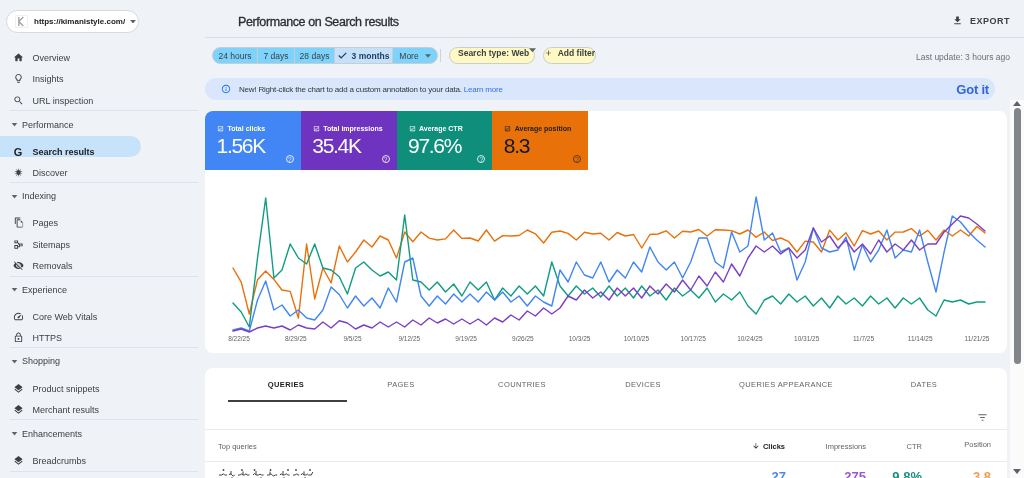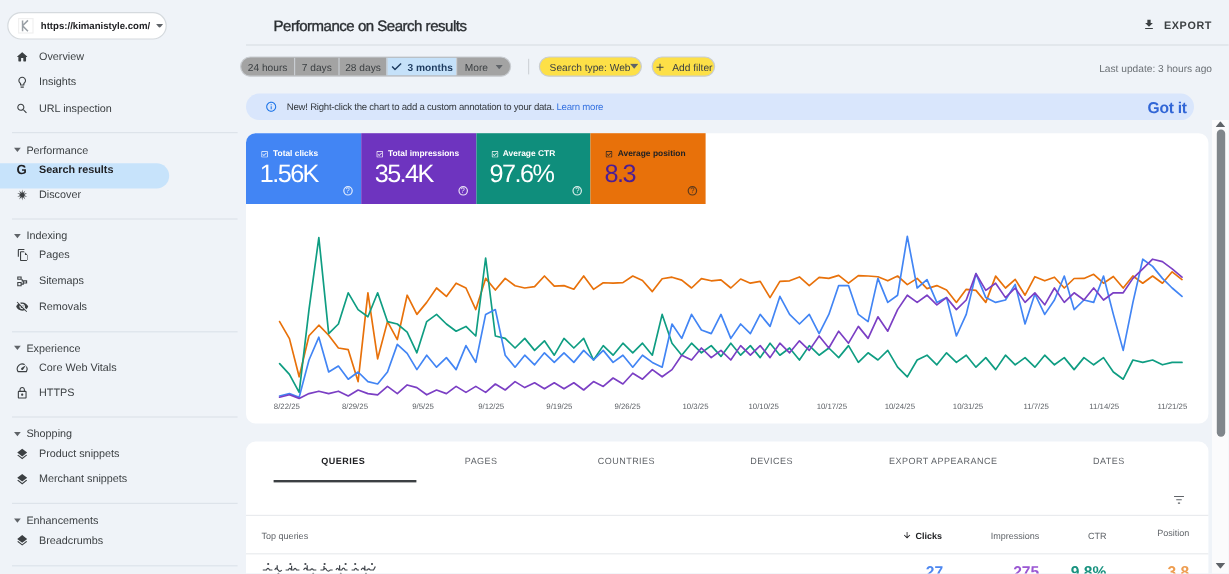--- a/index.html
+++ b/index.html
@@ -3,38 +3,38 @@
 <style>
 * { margin:0; padding:0; box-sizing:border-box; }
 html,body { width:1024px; height:478px; overflow:hidden; }
 body { font-family:"Liberation Sans", sans-serif; background:#eff3f8; position:relative; color:#3c4043; }
 .abs { position:absolute; }
 
 #urlpill { left:6px; top:10px; width:133px; height:23px; background:#fff; border:1px solid #d5dade; border-radius:12px; display:flex; align-items:center; }
 #urlpill .fav { width:13px; height:13px; margin-left:8px; border:1px solid #f0f0f0; background:#fff; display:flex; align-items:center; justify-content:center; }
 #urlpill .txt { font-size:8px; font-weight:bold; color:#202124; margin-left:6px; }
 #urlpill .car { margin-left:5px; display:flex; }
-.navitem { left:0; width:197px; height:21px; display:flex; align-items:flex-start; font-size:9px; color:#3c4043; }
+.navitem { left:0; width:197px; height:21px; display:flex; align-items:flex-end; font-size:9px; color:#3c4043; }
 .navitem .ic { width:11px; height:11px; margin-left:12.5px; flex:none; display:flex; align-items:center; justify-content:center;}
 .navitem .lb { margin-left:9px; white-space:nowrap; }
 .navhead { left:0; width:197px; height:18px; display:flex; align-items:center; font-size:9px; color:#3c4043; }
 .navhead .caret { margin-left:10.5px; width:7px; height:7px; display:flex; }
 .navhead .lb { margin-left:4.5px; }
 .sdiv { left:10px; width:188px; height:1px; background:#dde3ea; }
 #active { left:0; top:136px; width:141px; height:21px; background:#c7e3fb; border-radius:0 11px 11px 0; }
 
-#title { left:206px; top:15px; font-size:12.5px; font-weight:500; color:#2b2f33; letter-spacing:-0.4px;padding-left:22px; -webkit-text-stroke:0.3px #2b2f33;}
+#title { left:216px; top:15px; font-size:12.5px; font-weight:500; color:#2b2f33; letter-spacing:-0.4px;padding-left:22px; -webkit-text-stroke:0.3px #2b2f33;}
 #export { right:14px; top:15px; font-size:9px; font-weight:bold; color:#3c4043; letter-spacing:0.5px; display:flex; align-items:center; gap:7px;}
 #hdiv { left:205px; top:37px; width:819px; height:1px; background:#dadfe5; }
 
-#chips { left:200px; top:47px; height:17px; display:flex; border:1px solid #c9cdd2; border-radius:9px; background:#a3a3a3; overflow:hidden; }
+#chips { left:212px; top:47px; height:17px; display:flex; border:1px solid #c9cdd2; border-radius:9px; background:#7dd3fc; overflow:hidden; }
 #chips .seg { font-size:8.5px; color:#3c4043; display:flex; align-items:center; justify-content:center; border-left:1px solid #c9cdd2; white-space:nowrap; }
 #chips .seg:first-child { border-left:none; }
 #chips .sel { background:#c5e1f9; color:#1c3a5e; font-weight:bold; }
-.pill { position:absolute; height:17px; border:1px solid #c9cdd2; border-radius:9px; background:#fde047; font-size:8.5px; color:#3c4043; display:flex; align-items:center; white-space:nowrap; }
+.pill { position:absolute; height:17px; border:1px solid #c9cdd2; border-radius:9px; background:#fef9c3; font-size:8.5px; color:#3c4043; display:flex; align-items:flex-start; white-space:nowrap;font-weight:bold; }
 #lastupd { right:14px; top:52px; font-size:8.5px; color:#6b7075; }
 
 #banner { left:205px; top:78px; width:790px; height:22px; background:#d9e6fc; border-radius:11px; display:flex; align-items:center; font-size:8px; letter-spacing:-0.2px; color:#33383d; }
 #banner a { color:#3672e0; text-decoration:none; }
 #gotit { position:absolute; right:6px; font-weight:bold; color:#3166d6; font-size:13px; }
 
 #chartcard { left:205px; top:111px; width:802px; height:242px; background:#fff; border-radius:8px; }
 .tile { top:111px; width:95.75px; height:59px; color:#fff; }
 .tile .chk { position:absolute; left:12px; top:14px; width:7px; height:7px; }
 .tile .lab { position:absolute; left:22.5px; top:13.5px; font-size:7px; font-weight:bold; letter-spacing:0; white-space:nowrap; }
@@ -185,21 +185,21 @@
       </svg>
     </span>
     <span class="lb" style="">Product snippets</span>
   </div>
 <div class="abs navitem" style="top:394px">
     <span class="ic">
       <svg width="11" height="11" viewBox="0 0 24 24">
         <path d="M11.99 18.54l-7.37-5.73L3 14.07l9 7 9-7-1.63-1.27-7.38 5.74zM12 16l7.36-5.73L21 9l-9-7-9 7 1.63 1.27L12 16z" fill="#3c4043"></path>
       </svg>
     </span>
-    <span class="lb" style="">Merchant snippets</span>
+    <span class="lb" style="">Merchant results</span>
   </div>
 <div class="abs sdiv" style="top:418.5px"></div>
 <div class="abs navhead" style="top:424.5px">
     <span class="caret">
       <svg width="7" height="7" viewBox="0 0 10 10">
         <path d="M1 3 L9 3 L5 8 Z" fill="#5f6368"></path>
       </svg>
     </span>
     <span class="lb">Enhancements</span>
   </div>
@@ -271,21 +271,21 @@
     </svg>
 <span class="lab" style="color:#fff">Average CTR</span>
     <span class="val" style="color:#fff">97.6%</span>
 <span class="q" style="border:1px solid rgba(255,255,255,0.85);color:rgba(255,255,255,0.85);">?</span>
   </div>
 <div class="abs tile" style="left:492.25px;background:#e8710a;">
 <svg class="chk" viewBox="0 0 24 24">
       <path d="M19 3H5c-1.1 0-2 .9-2 2v14c0 1.1.9 2 2 2h14c1.1 0 2-.9 2-2V5c0-1.1-.9-2-2-2zm0 16H5V5h14v14zM17.99 9l-1.41-1.42-6.59 6.59-2.58-2.57-1.42 1.41 4 3.99z" fill="#202124"></path>
     </svg>
 <span class="lab" style="color:#202124">Average position</span>
-    <span class="val" style="color:#4c1d95">8.3</span>
+    <span class="val" style="color:#0f172a">8.3</span>
 <span class="q" style="border:1px solid rgba(32,33,36,0.7);color:rgba(32,33,36,0.7);">?</span>
   </div>
 <svg class="abs" style="left:0;top:0" width="1024" height="478" viewBox="0 0 1024 478">
     <polyline points="233.0,268.0 241.2,282.2 249.3,314.0 257.5,279.8 265.7,271.0 273.9,279.4 282.0,290.0 290.2,291.4 298.4,318.0 306.6,244.0 314.7,299.0 322.9,268.0 331.1,283.0 339.3,246.0 347.4,262.0 355.6,252.0 363.8,240.0 372.0,247.0 380.1,236.0 388.3,240.0 396.5,258.0 404.7,232.0 412.8,241.7 421.0,232.0 429.2,238.1 437.3,240.0 445.5,238.9 453.7,230.0 461.9,238.4 470.0,238.0 478.2,241.0 486.4,230.0 494.6,241.1 502.7,235.6 510.9,236.0 519.1,235.5 527.3,230.0 535.4,233.8 543.6,243.0 551.8,232.3 560.0,231.0 568.1,233.4 576.3,240.0 584.5,232.2 592.7,234.0 600.8,233.3 609.0,240.0 617.2,232.5 625.3,236.0 633.5,234.5 641.7,248.0 649.9,234.5 658.0,234.0 666.2,230.8 674.4,238.0 682.6,231.2 690.7,232.0 698.9,229.5 707.1,236.0 715.3,229.7 723.4,230.0 731.6,230.6 739.8,234.0 748.0,230.0 756.1,237.2 764.3,232.0 772.5,240.5 780.7,238.0 788.8,241.7 797.0,252.0 805.2,241.1 813.3,242.0 821.5,252.0 829.7,230.1 837.9,240.0 846.0,232.8 854.2,246.0 862.4,230.6 870.6,234.0 878.7,231.0 886.9,240.0 895.1,232.1 903.3,232.0 911.4,228.6 919.6,236.0 927.8,230.4 936.0,240.0 944.1,230.0 952.3,236.0 960.5,230.0 968.7,236.0 976.8,226.5 985.0,233.0" fill="none" stroke="#e8710a" stroke-width="1.4" stroke-linejoin="round" stroke-linecap="round"></polyline>
     <polyline points="233.0,303.0 241.2,312.0 249.3,327.0 257.5,258.0 265.7,198.0 273.9,278.0 282.0,270.0 290.2,244.0 298.4,258.0 306.6,264.0 314.7,244.0 322.9,268.0 331.1,270.0 339.3,276.8 347.4,294.0 355.6,268.0 363.8,262.0 372.0,270.0 380.1,276.0 388.3,272.0 396.5,280.0 404.7,215.0 412.8,280.0 421.0,282.0 429.2,290.0 437.3,282.0 445.5,292.0 453.7,284.0 461.9,296.0 470.0,282.0 478.2,290.0 486.4,282.0 494.6,300.0 502.7,288.0 510.9,296.0 519.1,286.0 527.3,294.0 535.4,286.0 543.6,296.0 551.8,262.0 560.0,286.0 568.1,296.0 576.3,286.0 584.5,294.0 592.7,288.0 600.8,297.0 609.0,286.0 617.2,296.0 625.3,288.0 633.5,298.0 641.7,286.0 649.9,296.0 658.0,290.0 666.2,300.0 674.4,288.0 682.6,296.0 690.7,290.0 698.9,298.0 707.1,288.0 715.3,302.0 723.4,294.0 731.6,300.0 739.8,292.0 748.0,306.0 756.1,314.0 764.3,300.0 772.5,296.0 780.7,304.0 788.8,294.0 797.0,302.0 805.2,296.0 813.3,306.0 821.5,298.0 829.7,308.0 837.9,296.0 846.0,304.0 854.2,298.0 862.4,306.0 870.6,296.0 878.7,304.0 886.9,298.0 895.1,308.0 903.3,298.0 911.4,304.0 919.6,298.0 927.8,310.0 936.0,316.0 944.1,300.0 952.3,302.0 960.5,300.0 968.7,304.0 976.8,302.0 985.0,302.0" fill="none" stroke="#0f9d82" stroke-width="1.4" stroke-linejoin="round" stroke-linecap="round"></polyline>
     <polyline points="233.0,330.0 241.2,328.0 249.3,331.0 257.5,300.0 265.7,281.0 273.9,310.0 282.0,305.0 290.2,316.0 298.4,310.0 306.6,318.0 314.7,320.0 322.9,310.0 331.1,287.0 339.3,294.5 347.4,308.0 355.6,296.0 363.8,306.0 372.0,298.0 380.1,308.0 388.3,288.0 396.5,302.0 404.7,262.0 412.8,258.0 421.0,296.0 429.2,306.0 437.3,296.0 445.5,304.0 453.7,294.0 461.9,302.0 470.0,294.0 478.2,302.0 486.4,292.0 494.6,300.0 502.7,292.0 510.9,302.0 519.1,296.0 527.3,306.0 535.4,296.0 543.6,302.0 551.8,306.0 560.0,270.0 568.1,282.0 576.3,262.0 584.5,275.0 592.7,278.0 600.8,262.0 609.0,282.0 617.2,270.0 625.3,278.0 633.5,262.0 641.7,272.0 649.9,247.0 658.0,262.0 666.2,270.0 674.4,262.0 682.6,278.0 690.7,262.0 698.9,238.0 707.1,238.0 715.3,262.0 723.4,268.0 731.6,232.0 739.8,252.0 748.0,246.0 756.1,197.0 764.3,240.0 772.5,233.0 780.7,252.0 788.8,248.0 797.0,280.0 805.2,262.0 813.3,228.0 821.5,248.0 829.7,252.0 837.9,250.0 846.0,237.0 854.2,270.0 862.4,245.0 870.6,262.0 878.7,250.0 886.9,230.0 895.1,258.0 903.3,250.0 911.4,252.0 919.6,230.0 927.8,262.0 936.0,292.0 944.1,252.0 952.3,216.0 960.5,222.0 968.7,232.0 976.8,240.0 985.0,247.0" fill="none" stroke="#4285f4" stroke-width="1.4" stroke-linejoin="round" stroke-linecap="round"></polyline>
     <polyline points="233.0,331.0 241.2,329.0 249.3,332.0 257.5,328.0 265.7,326.0 273.9,328.0 282.0,326.0 290.2,330.0 298.4,325.0 306.6,328.0 314.7,329.0 322.9,322.0 331.1,328.0 339.3,320.8 347.4,323.0 355.6,329.0 363.8,325.0 372.0,328.0 380.1,322.0 388.3,327.0 396.5,322.0 404.7,327.0 412.8,320.0 421.0,325.0 429.2,318.0 437.3,323.0 445.5,319.0 453.7,324.0 461.9,319.0 470.0,324.0 478.2,319.0 486.4,325.0 494.6,318.0 502.7,322.0 510.9,315.0 519.1,320.0 527.3,311.0 535.4,316.0 543.6,308.0 551.8,314.0 560.0,308.0 568.1,296.0 576.3,300.0 584.5,290.0 592.7,298.0 600.8,292.0 609.0,300.0 617.2,288.0 625.3,296.0 633.5,288.0 641.7,298.0 649.9,286.0 658.0,294.0 666.2,284.0 674.4,292.0 682.6,280.0 690.7,290.0 698.9,276.0 707.1,286.0 715.3,272.0 723.4,282.0 731.6,264.0 739.8,276.0 748.0,258.0 756.1,246.0 764.3,252.0 772.5,246.0 780.7,254.0 788.8,248.0 797.0,258.0 805.2,250.0 813.3,228.0 821.5,242.0 829.7,236.0 837.9,248.0 846.0,240.0 854.2,252.0 862.4,244.0 870.6,254.0 878.7,240.0 886.9,252.0 895.1,244.0 903.3,250.0 911.4,240.0 919.6,250.0 927.8,244.0 936.0,244.0 944.1,232.0 952.3,224.0 960.5,216.0 968.7,218.0 976.8,224.0 985.0,231.0" fill="none" stroke="#7b3fc4" stroke-width="1.4" stroke-linejoin="round" stroke-linecap="round"></polyline>
     <text x="239.0" y="341" font-size="6.5" fill="#5f6368" text-anchor="middle" font-family="Liberation Sans">8/22/25</text>
     <text x="295.8" y="341" font-size="6.5" fill="#5f6368" text-anchor="middle" font-family="Liberation Sans">8/29/25</text>
     <text x="352.5" y="341" font-size="6.5" fill="#5f6368" text-anchor="middle" font-family="Liberation Sans">9/5/25</text>
@@ -299,21 +299,21 @@
     <text x="806.7" y="341" font-size="6.5" fill="#5f6368" text-anchor="middle" font-family="Liberation Sans">10/31/25</text>
     <text x="863.5" y="341" font-size="6.5" fill="#5f6368" text-anchor="middle" font-family="Liberation Sans">11/7/25</text>
     <text x="920.2" y="341" font-size="6.5" fill="#5f6368" text-anchor="middle" font-family="Liberation Sans">11/14/25</text>
     <text x="977.0" y="341" font-size="6.5" fill="#5f6368" text-anchor="middle" font-family="Liberation Sans">11/21/25</text>
   </svg>
 <div class="abs" id="tablecard"></div>
 <div class="tab" style="left:286px;top:368px;transform:translateX(-50%);color:#202124;font-weight:bold;">QUERIES</div>
 <div class="tab" style="left:401px;top:368px;transform:translateX(-50%);">PAGES</div>
 <div class="tab" style="left:522px;top:368px;transform:translateX(-50%);">COUNTRIES</div>
 <div class="tab" style="left:643px;top:368px;transform:translateX(-50%);">DEVICES</div>
-<div class="tab" style="left:786px;top:368px;transform:translateX(-50%);">EXPORT APPEARANCE</div>
+<div class="tab" style="left:786px;top:368px;transform:translateX(-50%);">QUERIES APPEARANCE</div>
 <div class="tab" style="left:924px;top:368px;transform:translateX(-50%);">DATES</div>
 <div class="abs" style="left:228px;top:400px;width:119px;height:2px;background:#3c4043"></div>
 <div class="abs" style="left:977px;top:409px;"><svg width="11" height="11" viewBox="0 0 24 24">
       <path d="M3 5h18v2H3V5zm4 6h10v2H7v-2zm3 6h4v2h-4v-2z" fill="#5f6368"></path>
     </svg></div>
 <div class="abs" style="left:205px;top:429px;width:802px;height:1px;background:#e9ebee"></div>
 <div class="abs trh" style="left:218px;top:442px;">Top queries</div>
 <div class="abs trh" style="left:785px;top:442px;transform:translateX(-100%);color:#202124;white-space:nowrap;"><svg width="8" height="8" viewBox="0 0 24 24" style="vertical-align:-1px;margin-right:3px">
       <path d="M20 12l-1.41-1.41L13 16.17V4h-2v12.17l-5.58-5.59L4 12l8 8 8-8z" fill="#202124"></path>
     </svg><b style="font-weight:bold">Clicks</b></div>

